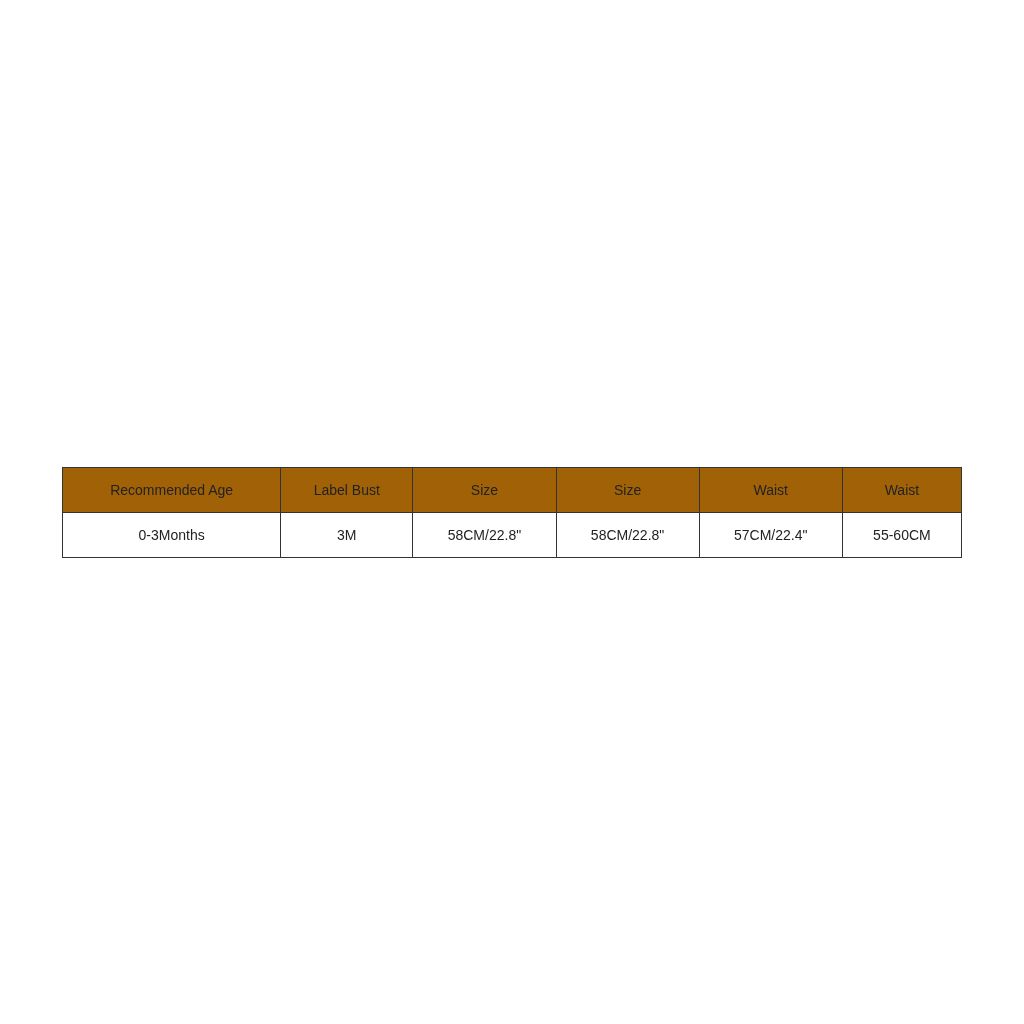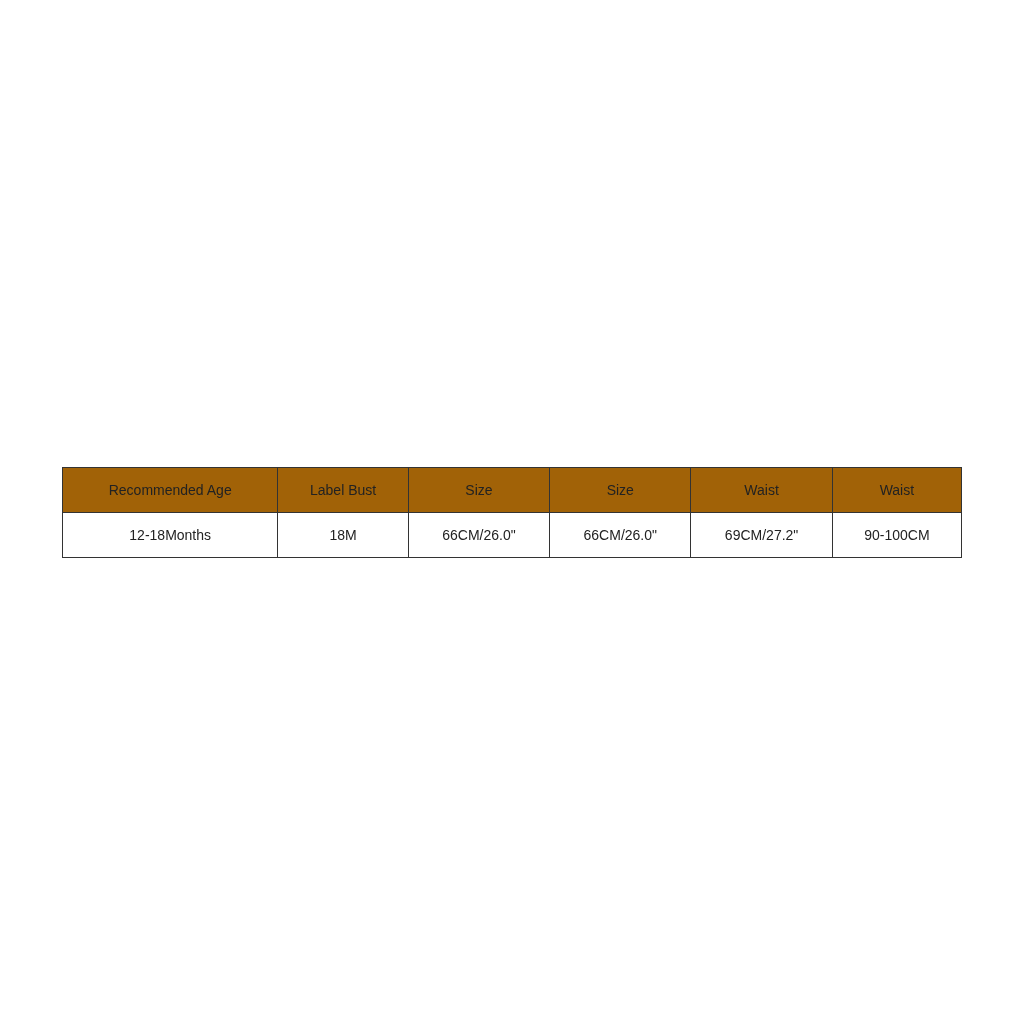--- a/index.html
+++ b/index.html
@@ -55,23 +55,23 @@
       <tr>
         <th>Recommended Age</th>
         <th>Label Bust</th>
         <th>Size</th>
         <th>Size</th>
         <th>Waist</th>
         <th>Waist</th>
       </tr>
     </thead>
     <tbody id="table-body">
-        <tr>
-          <td>12-18Months</td>
-          <td>18M</td>
-          <td>66CM/26.0"</td>
-          <td>66CM/26.0"</td>
-          <td>69CM/27.2"</td>
-          <td>90-100CM</td>
+    <tr>
+          <td>0-3Months</td>
+          <td>3M</td>
+          <td>58CM/22.8"</td>
+          <td>58CM/22.8"</td>
+          <td>57CM/22.4"</td>
+          <td>55-60CM</td>
         </tr>
       </tbody>
   </table>
 </div>
 
 </body></html>

